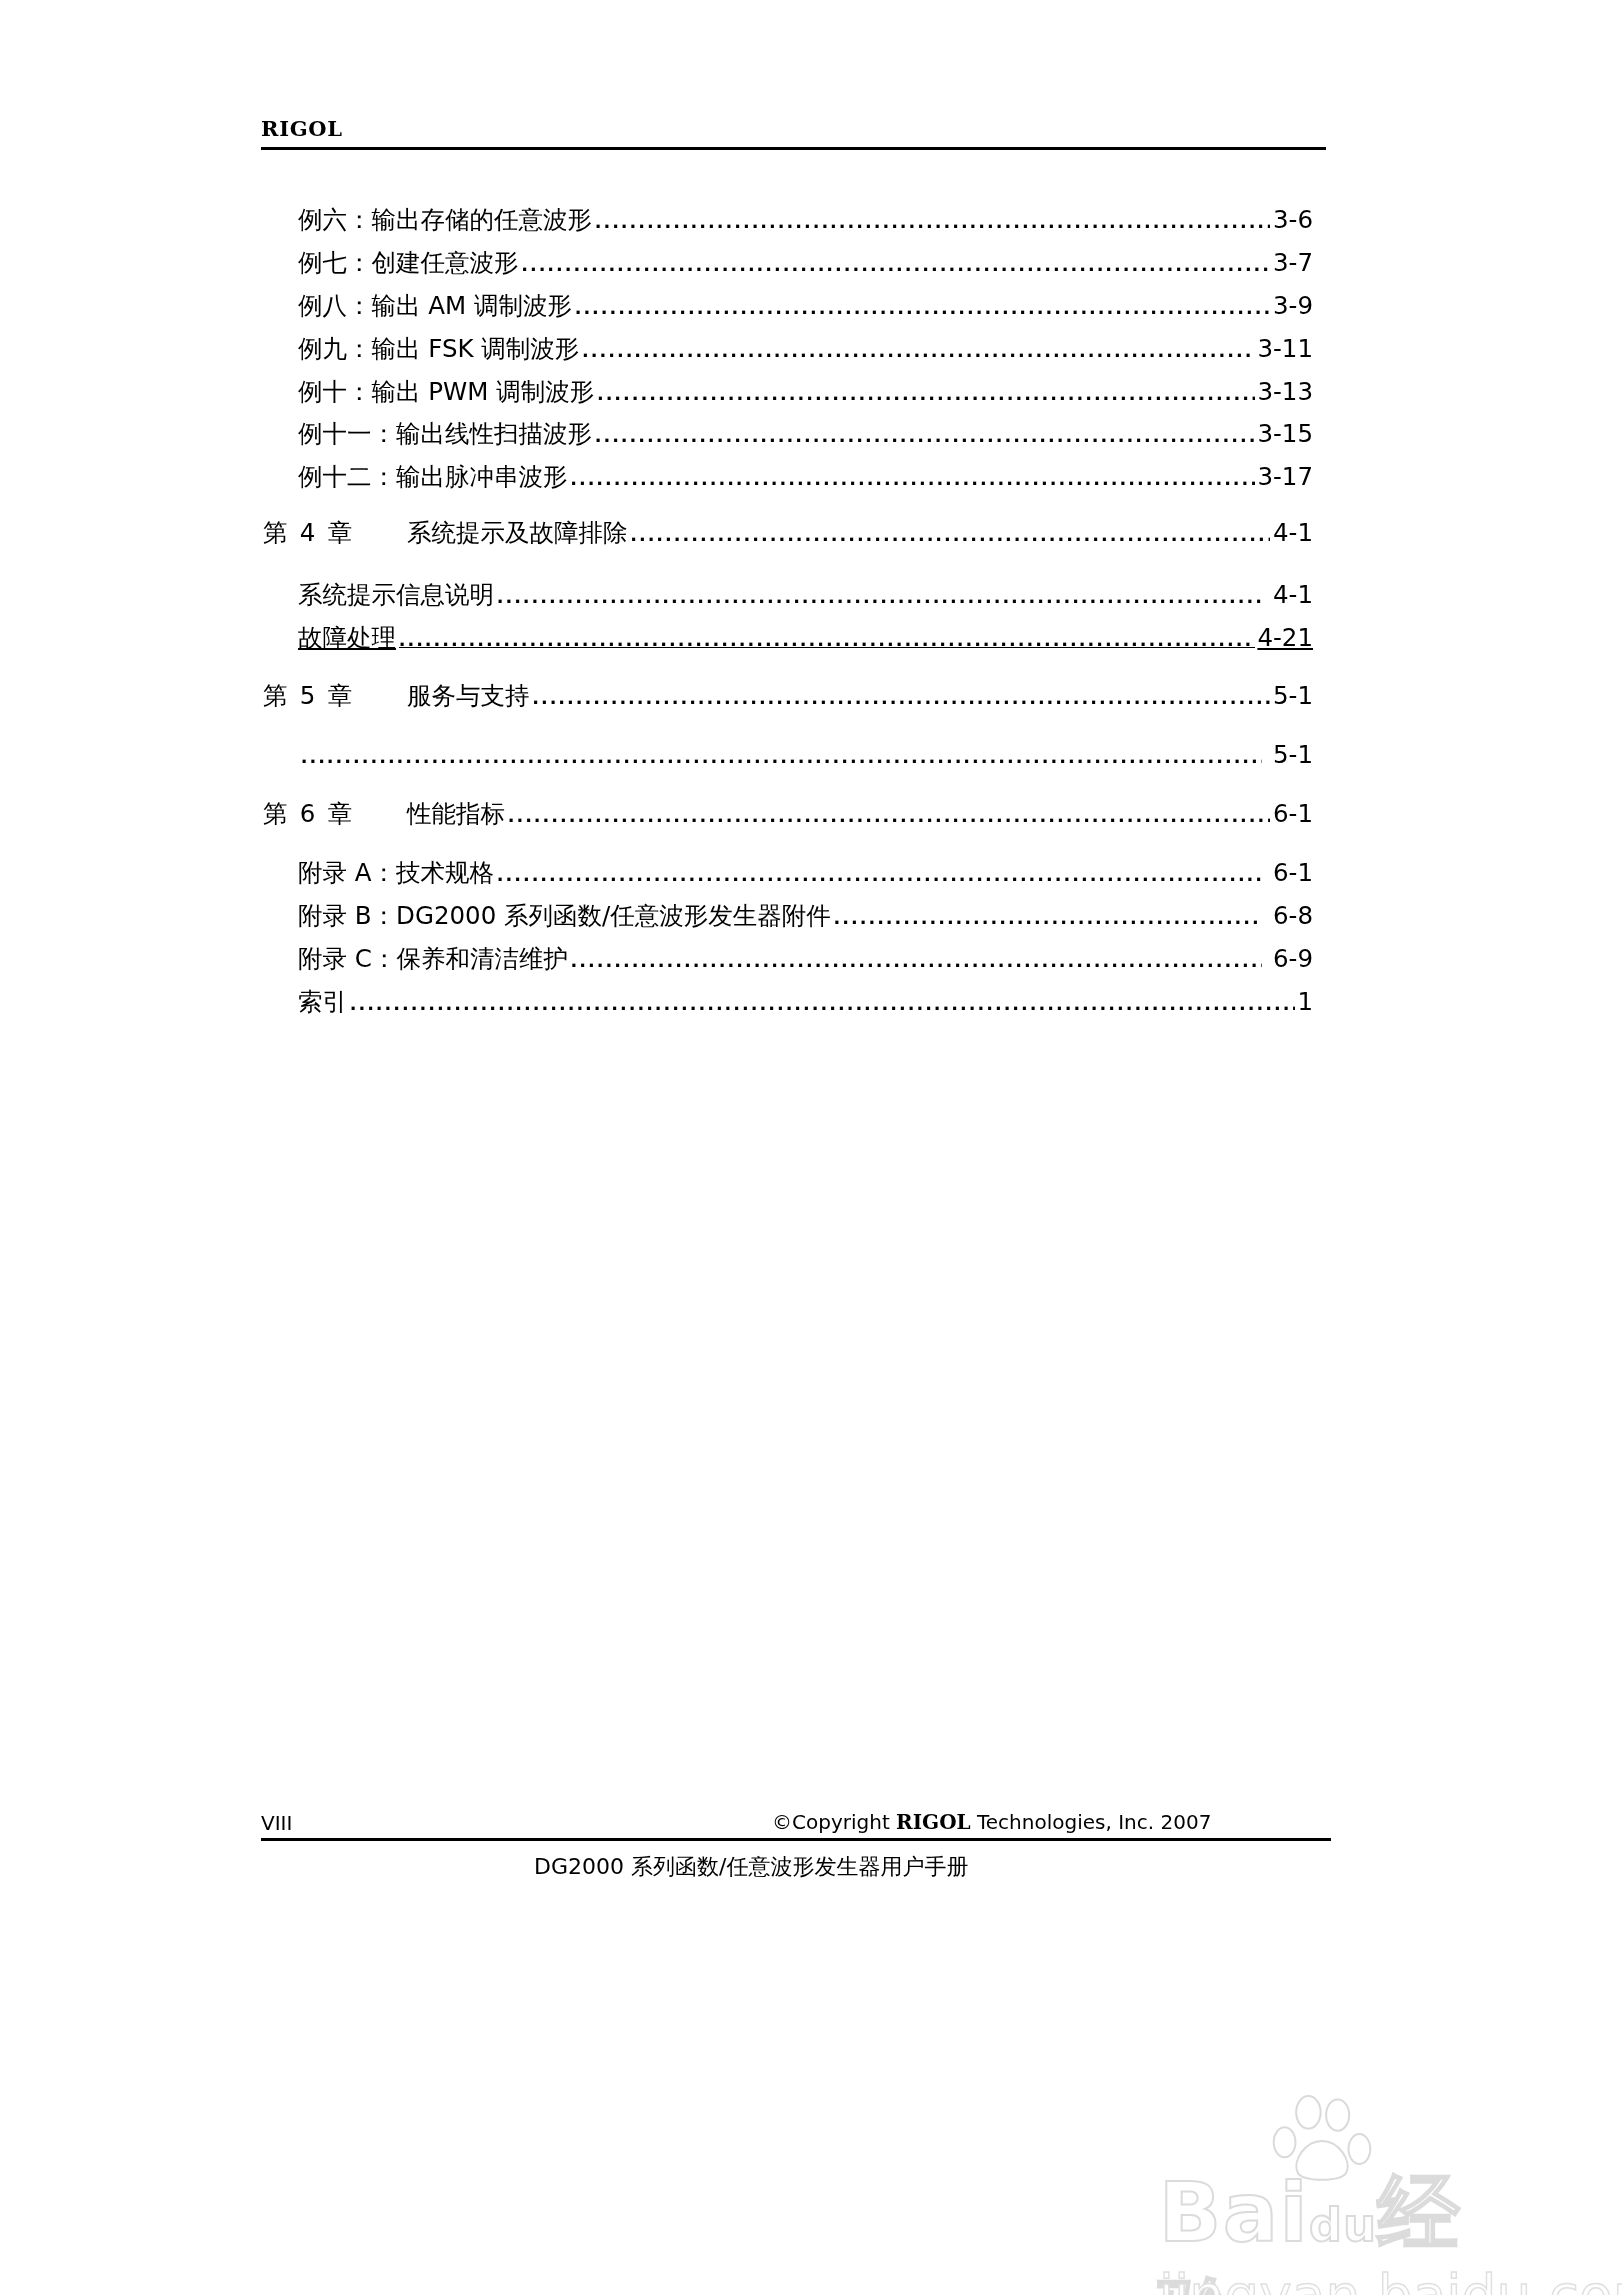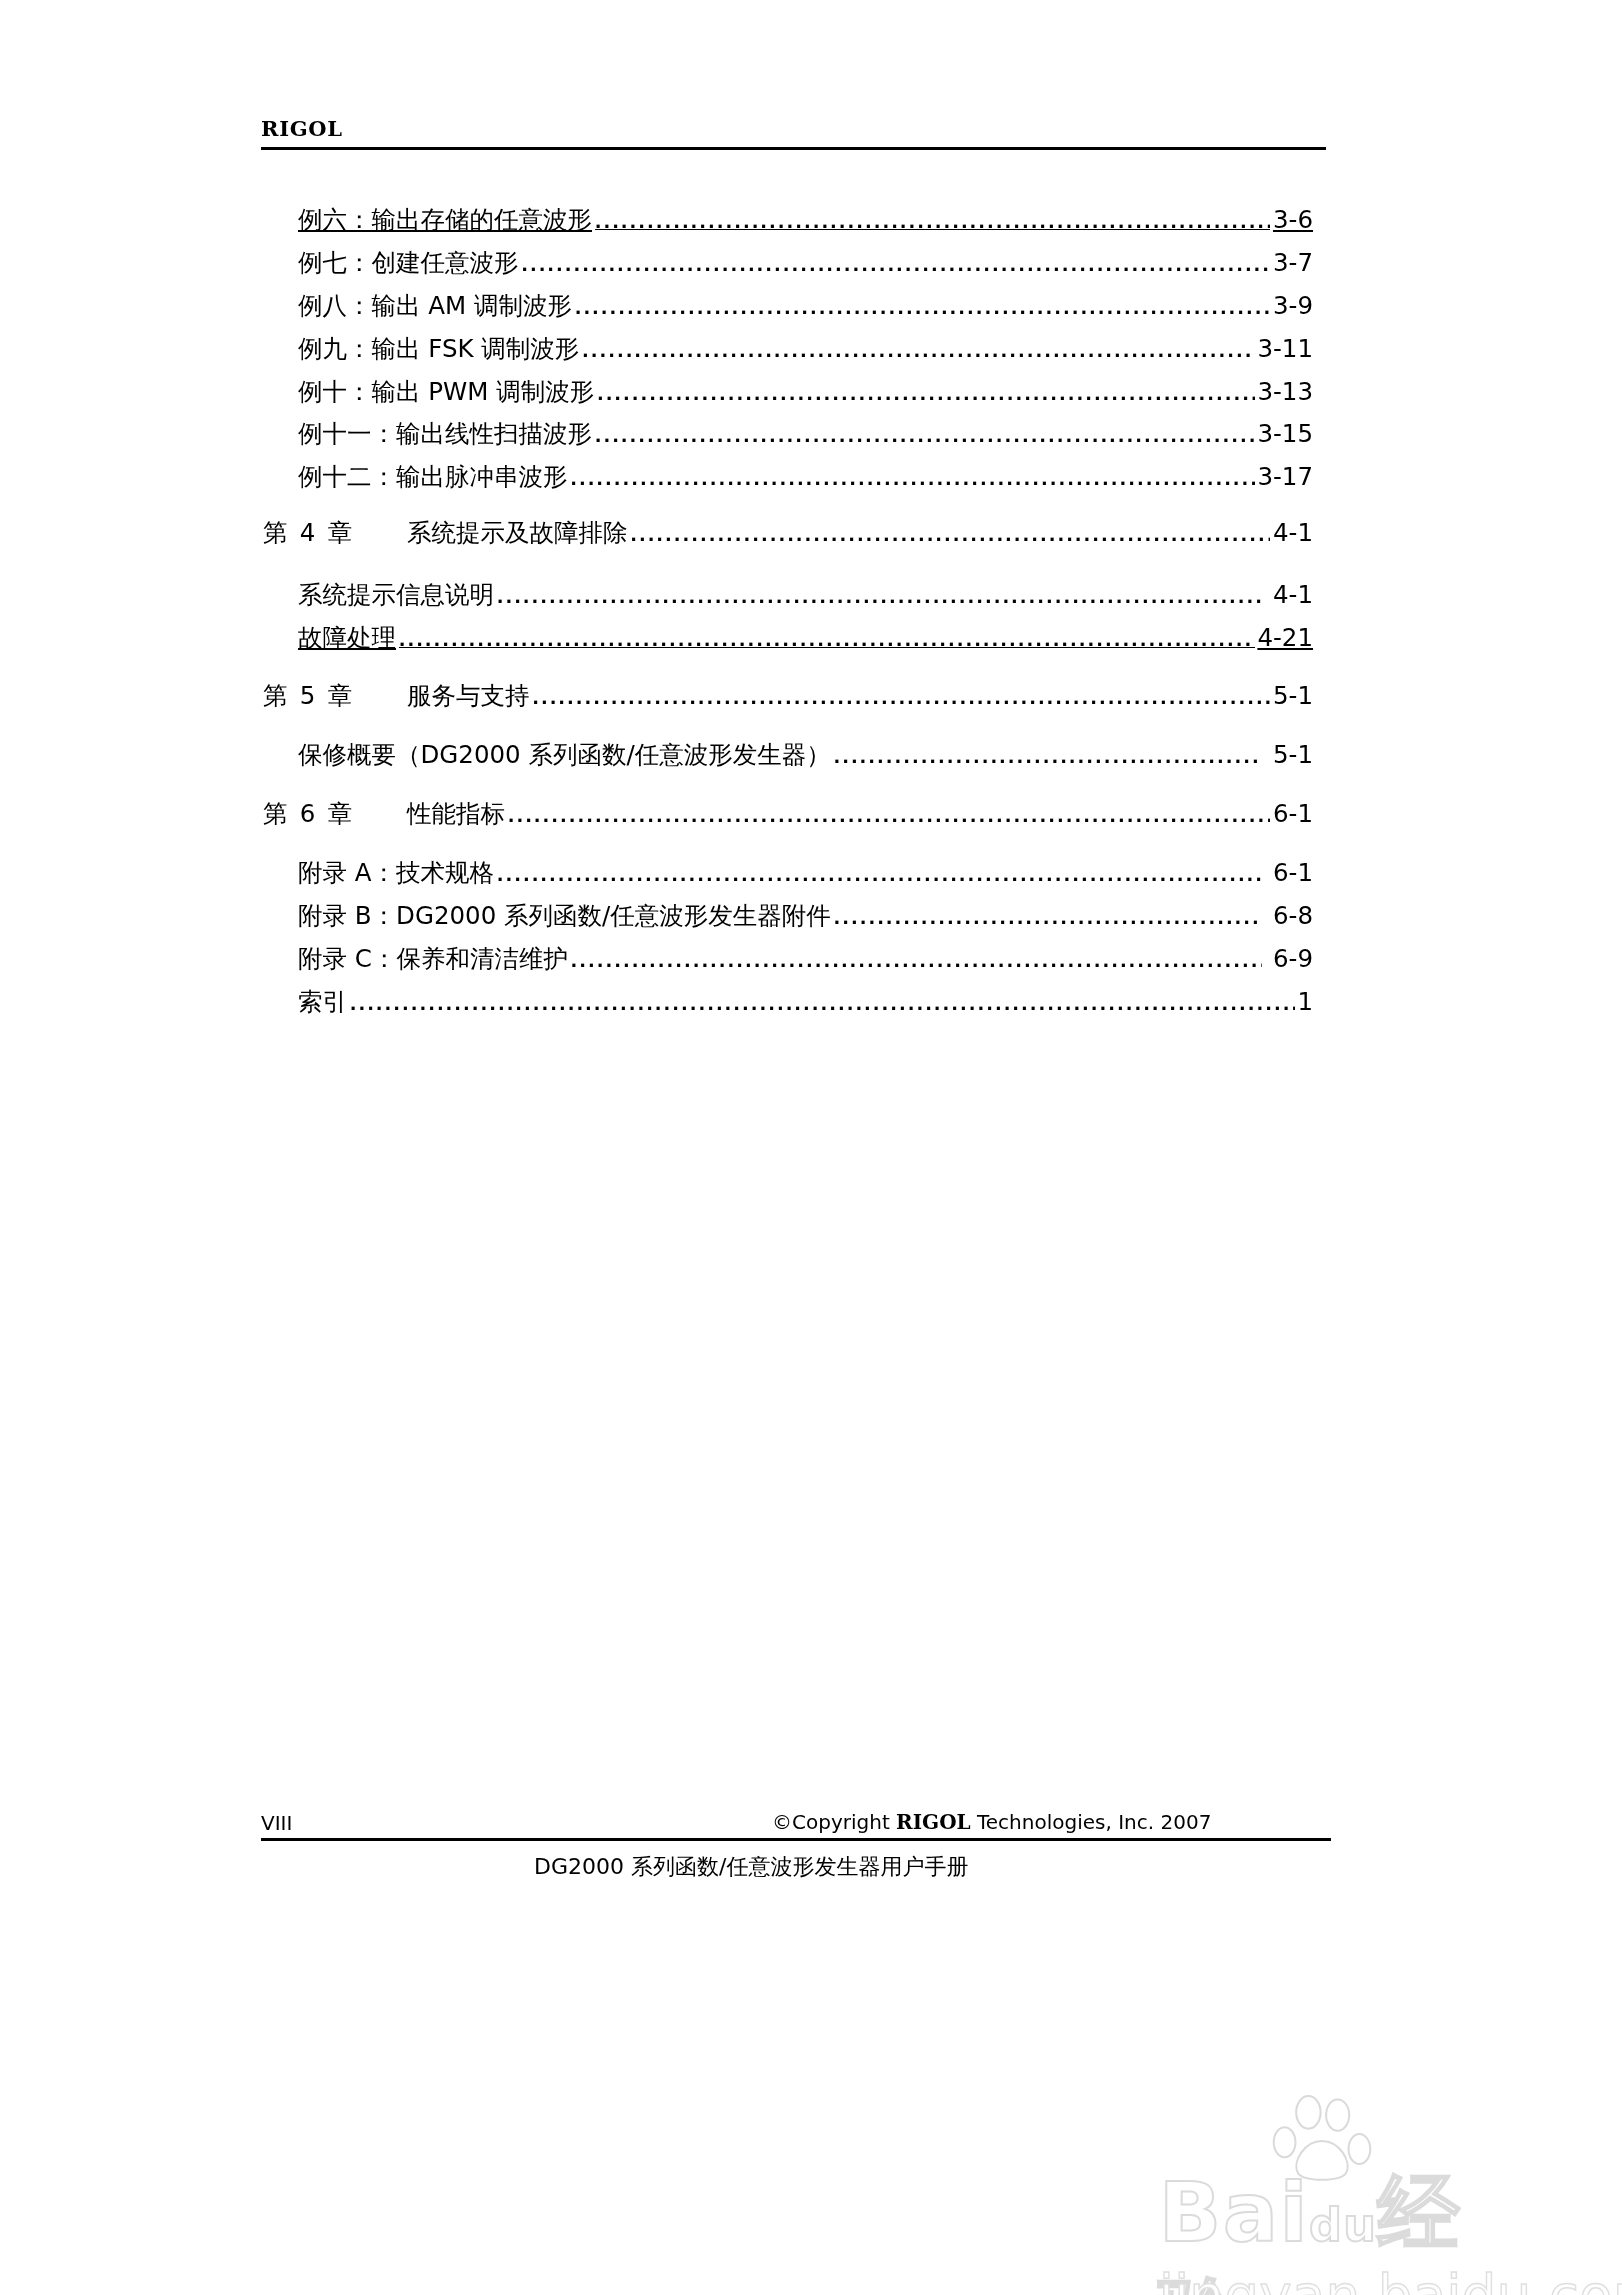--- a/index.html
+++ b/index.html
@@ -33,21 +33,21 @@
   </style>
 </head>
 <body>
 
 <div>
   <div class="hdr-brand">RIGOL</div>
   <div class="hdr-rule"></div>
 </div>
 
 <div class="toc" id="toc">
-    <div class="row sub" style="top: 204px; text-decoration: underline;">
+    <div class="row sub" style="top: 204px;">
       <span class="label">
         <span>例六：输出存储的任意波形</span>
       </span>
       <span class="leader"></span>
       <span class="page">3-6</span>
     </div>
     <div class="row sub" style="top: 247px;">
       <span class="label">
         <span>例七：创建任意波形</span>
       </span>
@@ -113,23 +113,20 @@
     </div>
     <div class="row chap" style="top: 680px;">
       <span class="label">
         <span class="chap-num"><span>第</span><span class="n">5</span><span>章</span></span>
         <span>服务与支持</span>
       </span>
       <span class="leader"></span>
       <span class="page">5-1</span>
     </div>
     <div class="row sub" style="top: 739px;">
-      <span class="label">
-        <span>保修概要（DG2000 系列函数/任意波形发生器）</span>
-      </span>
       <span class="leader"></span>
       <span class="page sp">5-1</span>
     </div>
     <div class="row chap" style="top: 798px;">
       <span class="label">
         <span class="chap-num"><span>第</span><span class="n">6</span><span>章</span></span>
         <span>性能指标</span>
       </span>
       <span class="leader"></span>
       <span class="page">6-1</span>

